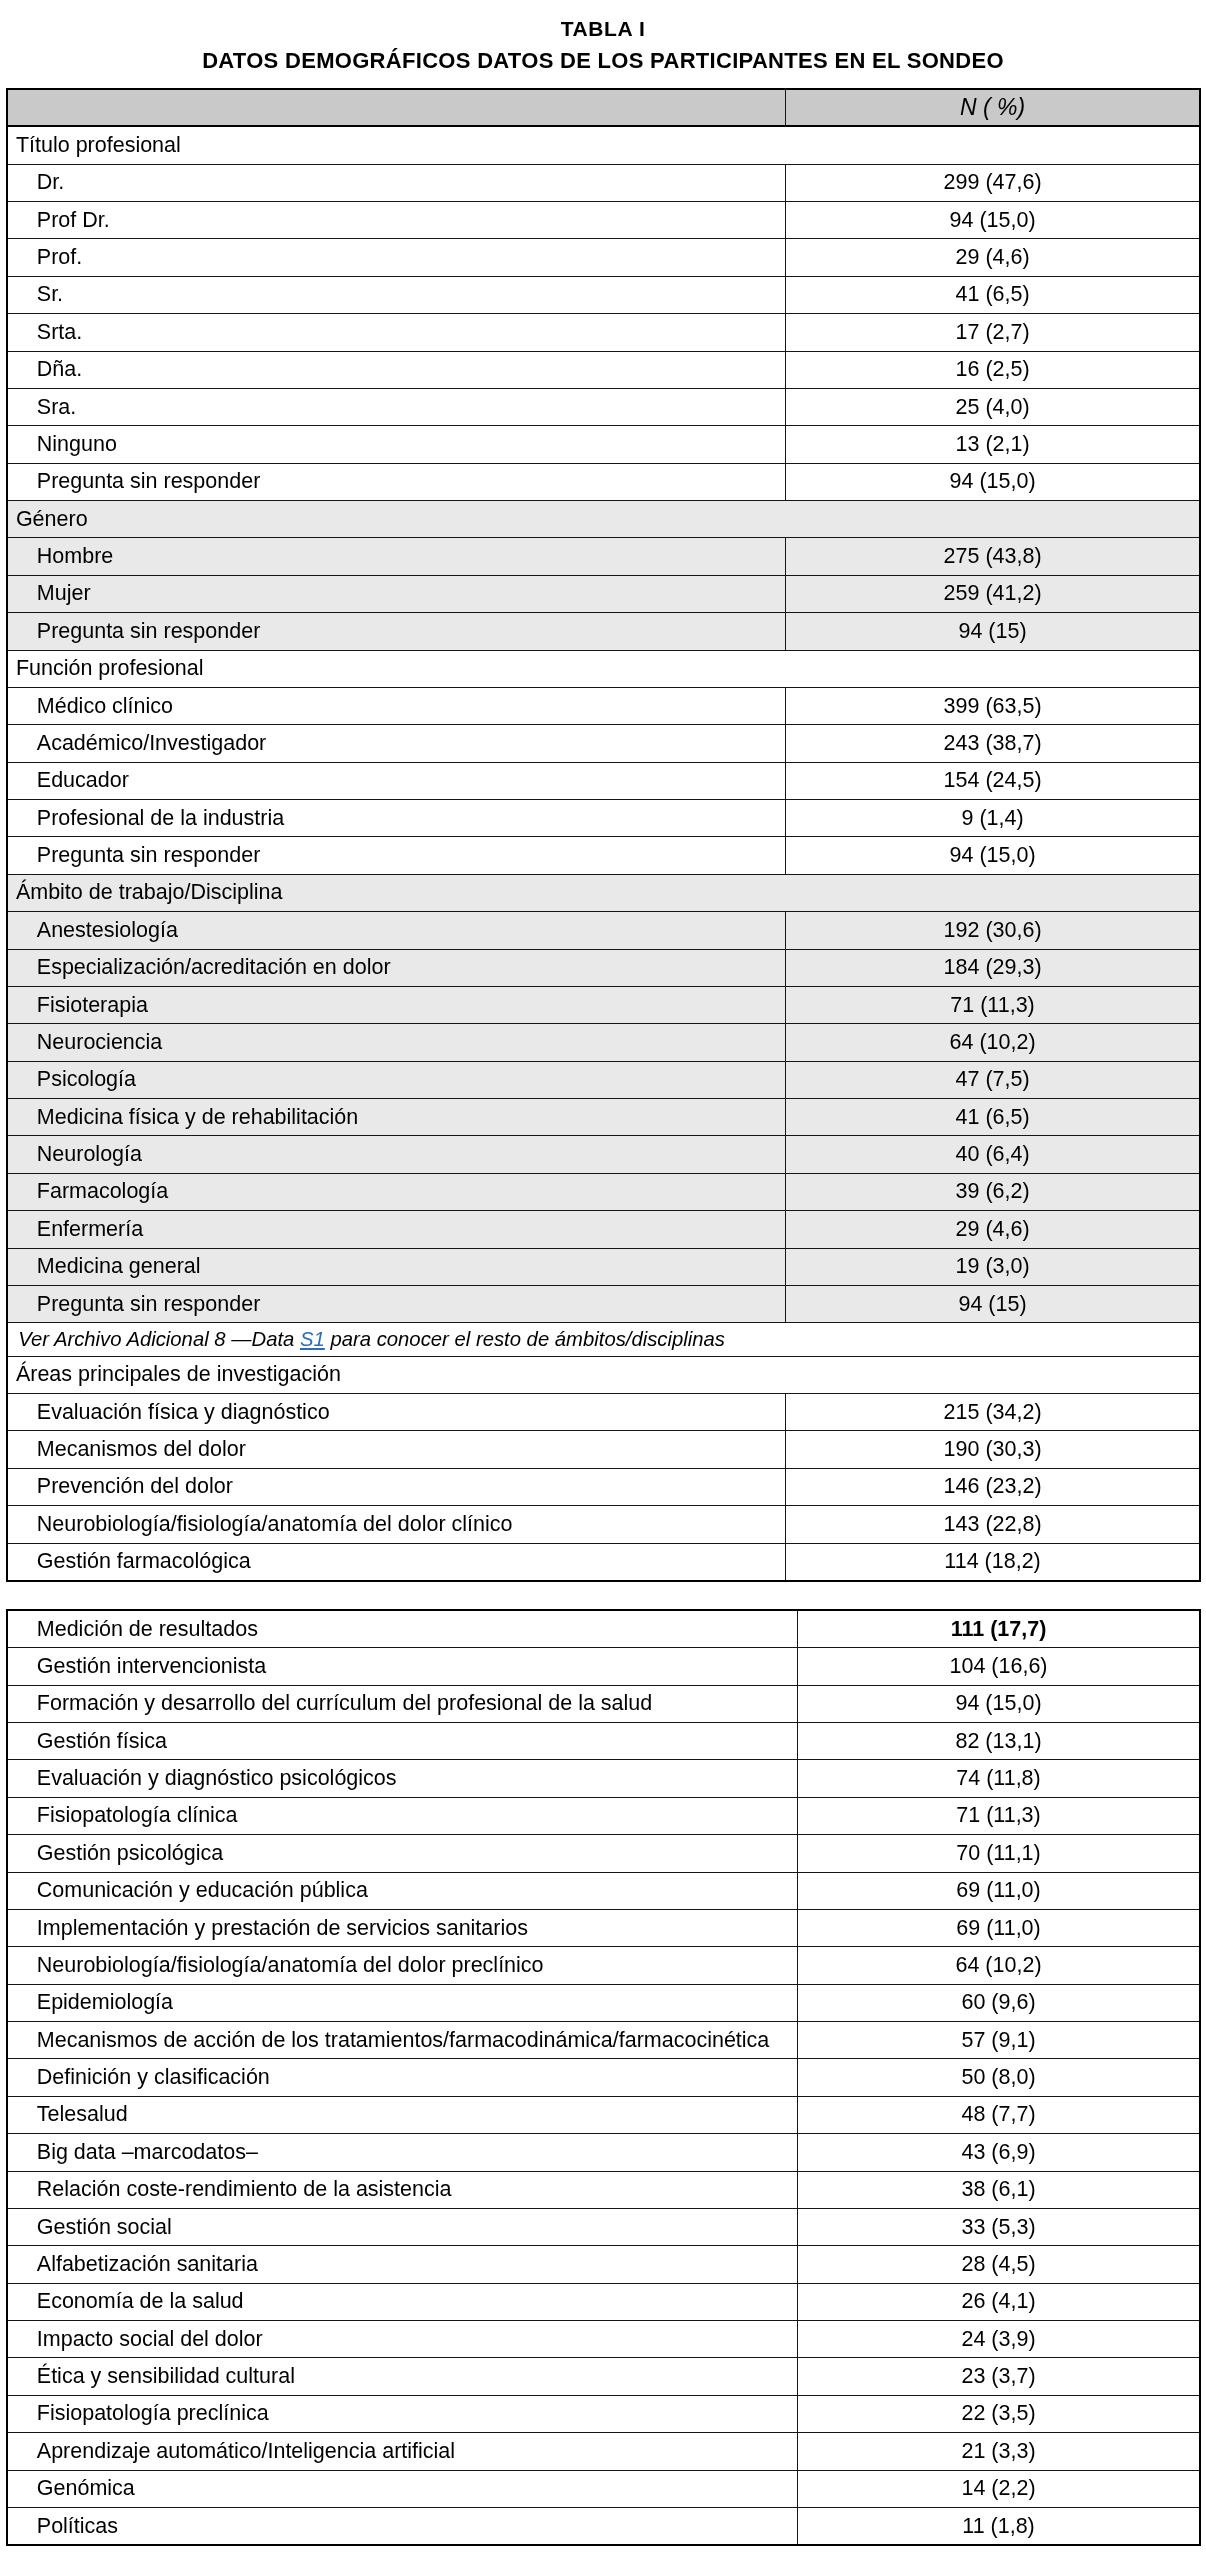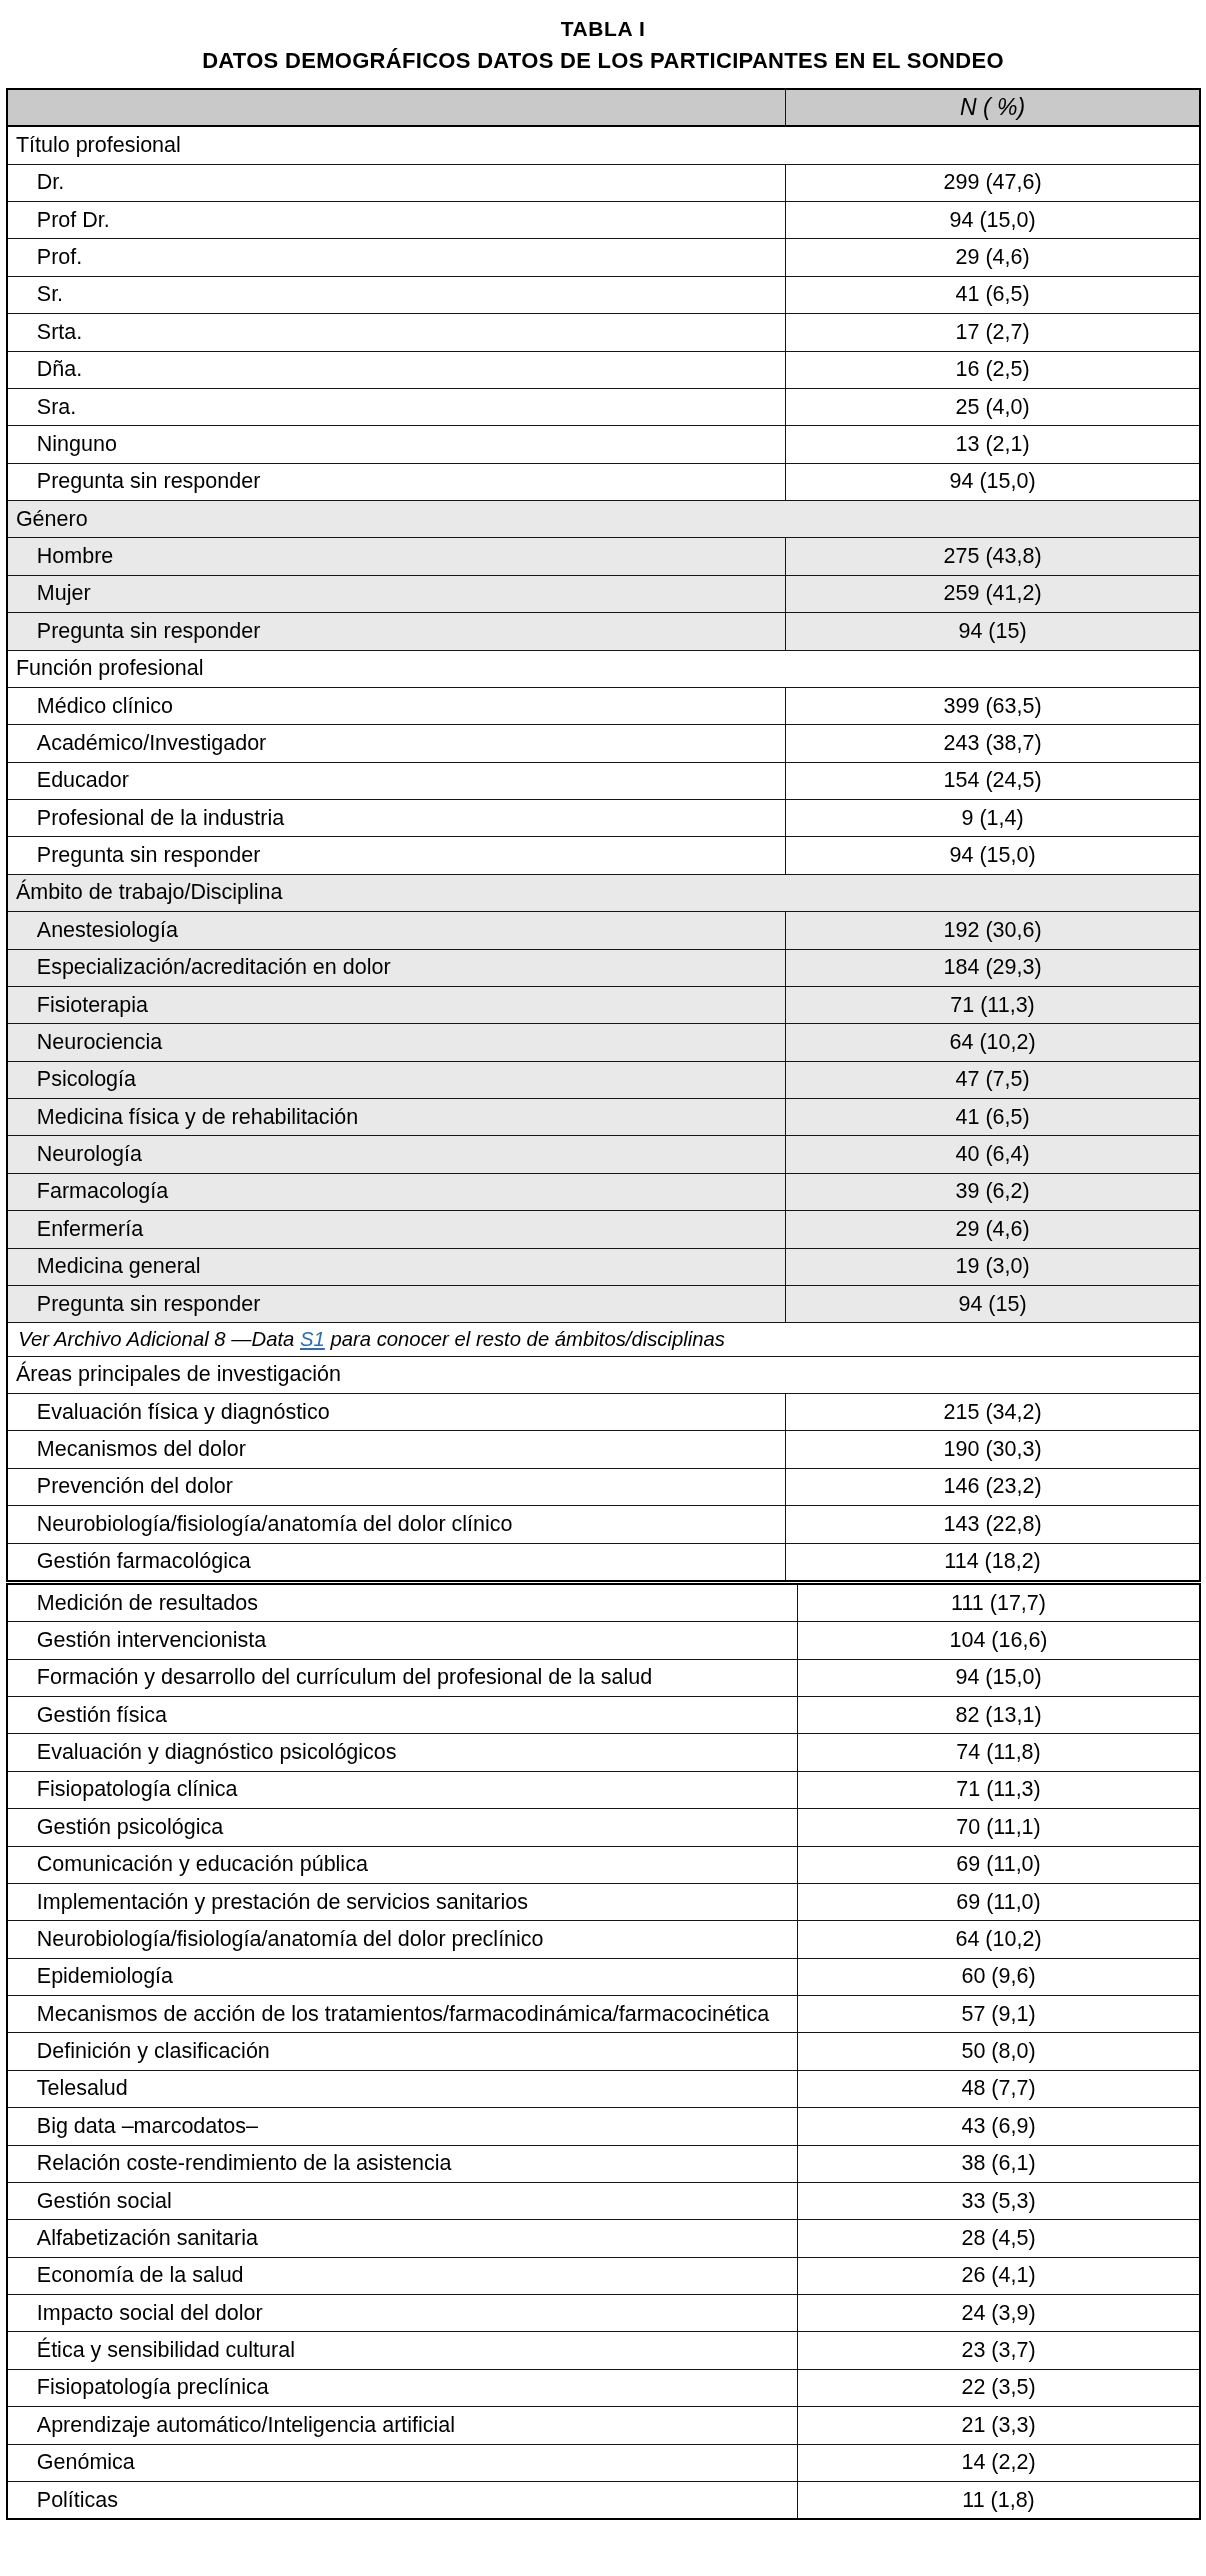--- a/index.html
+++ b/index.html
@@ -21,21 +21,21 @@
   }
   .subtitle{
     margin:7px 0 0;text-align:center;
     font-size:22px;font-weight:700;letter-spacing:0.3px;
   }
   .tablewrap{margin:14px 5.8px 0;}
   table{
     border-collapse:collapse;width:1195px;table-layout:fixed;
     border:2.9px solid var(--border-dark);
   }
-  #table2{margin-top:1px;}
+  #table2{margin-top:27px;}
   td,th{
     vertical-align:middle;font-size:21.5px;font-weight:400;
     border-top:1.7px solid var(--border-row);
     height:34px;padding:1.2px 0;box-sizing:content-box;
     line-height:1.35;
   }
   tr.head th{
     background:var(--header-bg);
     border-bottom:2.3px solid var(--border-dark);
     height:32.5px;
@@ -224,21 +224,21 @@
     </table>
 
     <table id="table2">
       <colgroup>
           <col style="width:66.3%">
           <col style="width:33.7%">
         </colgroup>
       <tbody id="t2body">
           <tr class="">
             <td class="label" style="border-top: none;">Medición de resultados</td>
-            <td class="value" style="border-top: none;">111 (17,7)</td>
+            <td class="value" style="border-top: none; font-weight: bold;">111 (17,7)</td>
           </tr>
           <tr class="">
             <td class="label">Gestión intervencionista</td>
             <td class="value">104 (16,6)</td>
           </tr>
           <tr class="">
             <td class="label">Formación y desarrollo del currículum del profesional de la salud</td>
             <td class="value">94 (15,0)</td>
           </tr>
           <tr class="">

